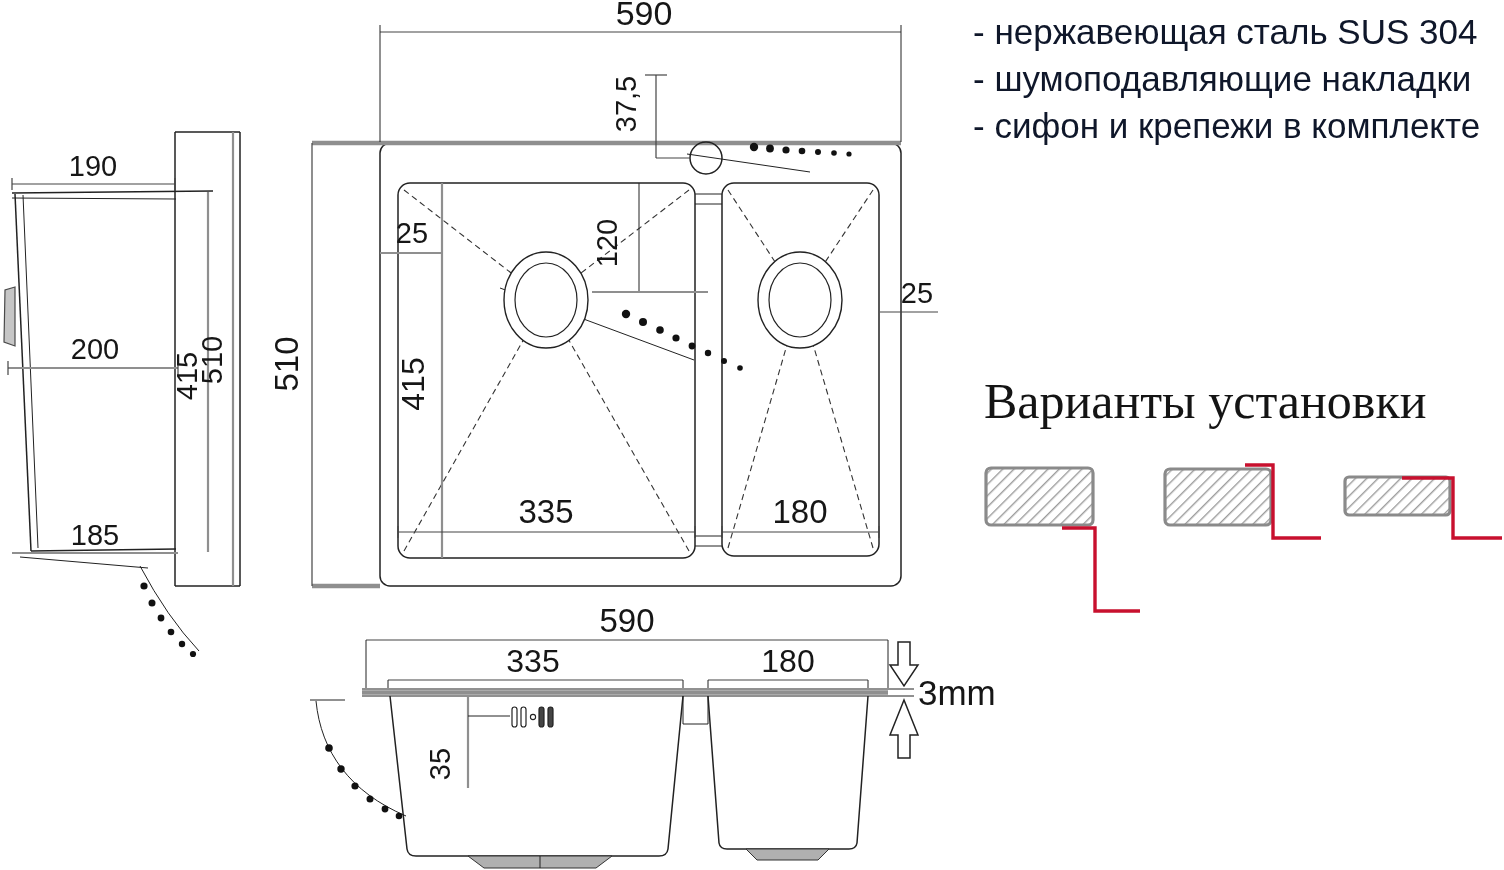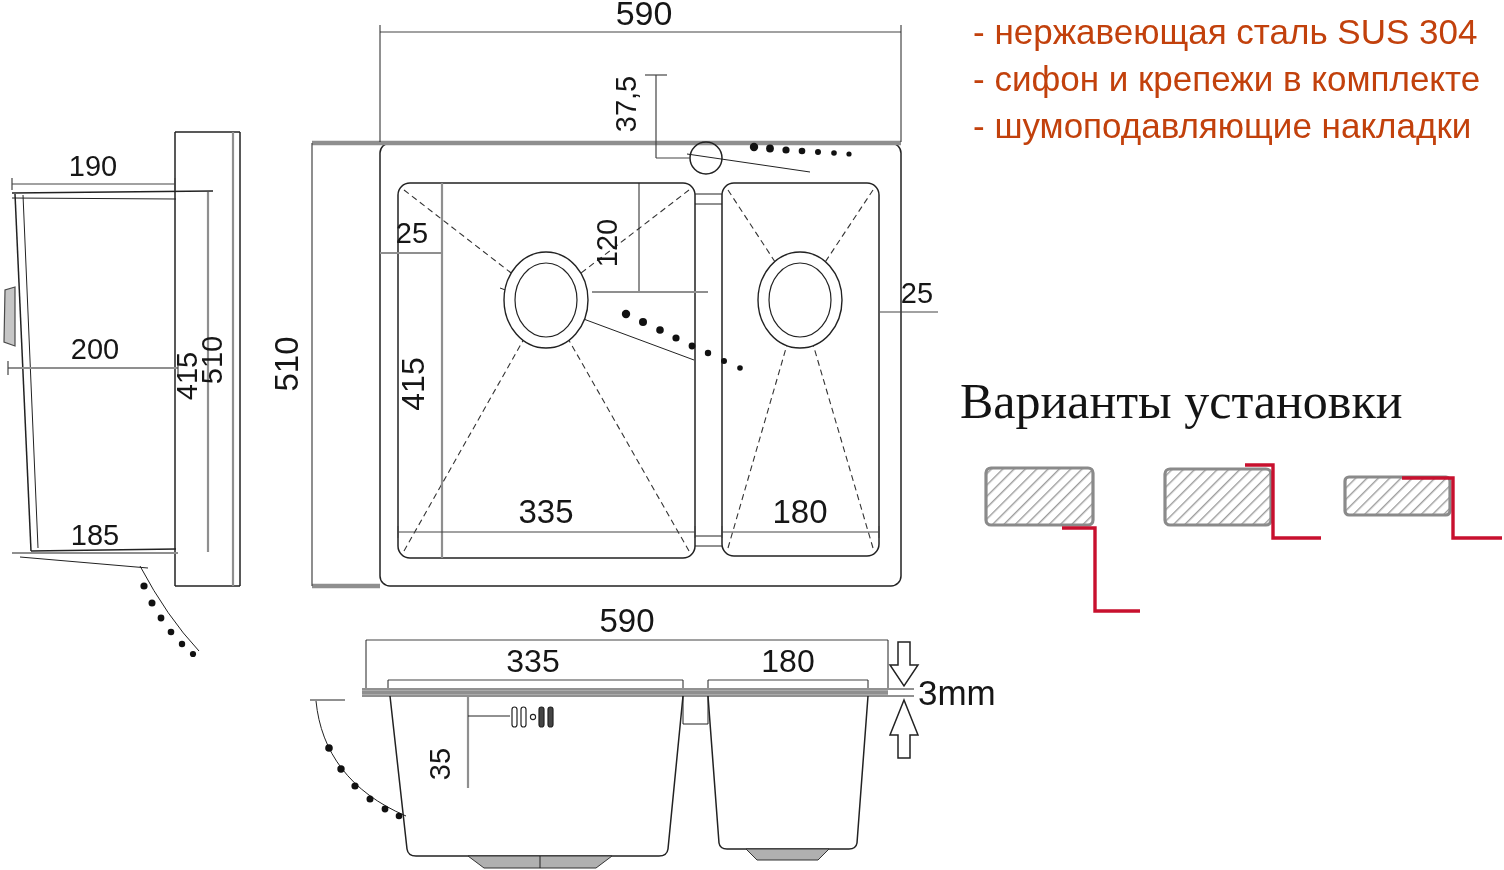--- a/index.html
+++ b/index.html
@@ -5,23 +5,23 @@
   html,body{margin:0;padding:0;background:#ffffff;}
   body{width:1504px;height:870px;position:relative;overflow:hidden;
        font-family:"Liberation Sans","DejaVu Sans",sans-serif;}
   #drawing{position:absolute;left:0;top:0;}
   svg text{font-family:"Liberation Sans","DejaVu Sans",sans-serif;fill:#161616;}
   .dim34{font-size:34px;}
   .dim33{font-size:33px;}
   .dim32{font-size:32px;}
   .dim29{font-size:29px;}
   .dim35{font-size:35px;}
-  .specs{position:absolute;left:973px;top:8px;color:#c2410c;
+  .specs{position:absolute;left:973px;top:8px;color:#0f172a;
          font-size:35px;line-height:47px;white-space:nowrap;}
-  .install-title{position:absolute;left:960px;top:372px;color:#141414;
+  .install-title{position:absolute;left:984px;top:372px;color:#141414;
          font-family:"Liberation Serif","DejaVu Serif",serif;
          font-size:50px;white-space:nowrap;}
   .obj{stroke:#222222;stroke-width:1.5;fill:none;}
   .thin{stroke:#222222;stroke-width:1;fill:none;}
   .dimline{stroke:#444444;stroke-width:1.2;fill:none;}
   .gdim{stroke:#8f8f8f;stroke-width:2.2;fill:none;}
   .gthick{stroke:#8f8f8f;stroke-width:4.5;fill:none;}
   .dash{stroke:#333333;stroke-width:1.1;fill:none;stroke-dasharray:6 4;}
   .hatchrect{fill:url(#hatch);stroke:#8a8a8a;stroke-width:3.2;}
   .redprofile{fill:none;stroke:#c8102e;stroke-width:3.4;}
@@ -241,17 +241,17 @@
     </g>
     <g>
       <rect class="hatchrect" x="1345" y="477" width="105" height="38" rx="4"></rect>
       <path class="redprofile" d="M1402,478 H1453 V538 H1502"></path>
     </g>
   </g>
 </svg>
 
 <div class="specs">
   <div>- нержавеющая сталь SUS 304</div>
+  <div>- шумоподавляющие накладки</div>
   <div>- сифон и крепежи в комплекте</div>
-  <div>- шумоподавляющие накладки</div>
 </div>
 
 <div class="install-title">Варианты установки</div>
 
 </body></html>

